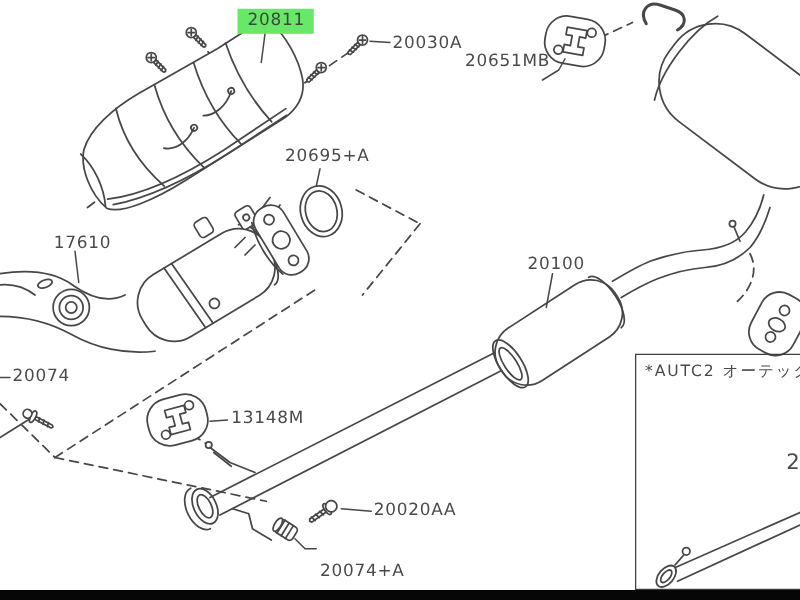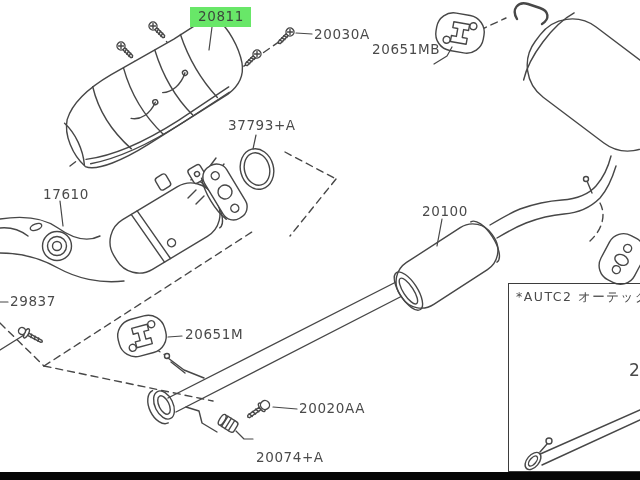--- a/index.html
+++ b/index.html
@@ -200,25 +200,25 @@
     <path d="M0,302 L8,302"></path>
     <path d="M182,336 L168,337"></path>
     <path d="M297,409 L273,407"></path>
     <path d="M253,439 L244,439 L236,431"></path>
   </g>
 </svg>
 
 <div class="lbl hl" style="left:190px;top:7px">20811</div>
 <div class="lbl" style="left:314px;top:28px">20030A</div>
 <div class="lbl" style="left:372px;top:43px">20651MB</div>
-<div class="lbl" style="left:228px;top:119px">37793+A</div>
+<div class="lbl" style="left:228px;top:119px">20695+A</div>
 <div class="lbl" style="left:43px;top:188px">17610</div>
 <div class="lbl" style="left:422px;top:205px">20100</div>
-<div class="lbl" style="left:10px;top:295px">29837</div>
-<div class="lbl" style="left:185px;top:328px">20651M</div>
+<div class="lbl" style="left:10px;top:295px">20074</div>
+<div class="lbl" style="left:185px;top:328px">13148M</div>
 <div class="lbl" style="left:299px;top:402px">20020AA</div>
 <div class="lbl" style="left:256px;top:451px">20074+A</div>
 
 <div class="note-box">
   <div class="note-text">*AUTC2 オーテックク</div>
 </div>
 
 <div class="clipped">2</div>
 
 <div class="bottom-bar"></div>

